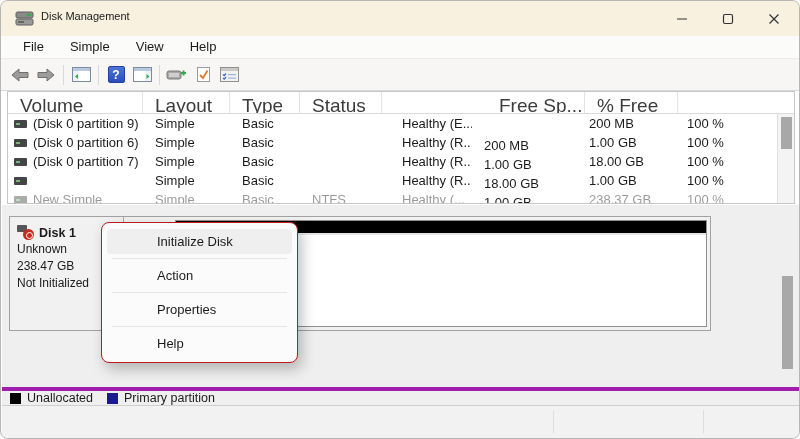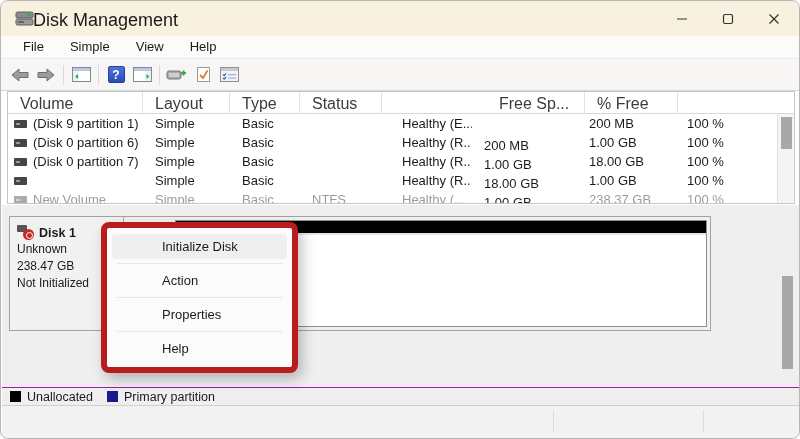--- a/index.html
+++ b/index.html
@@ -9,21 +9,21 @@
   .window {
     position:relative; width:800px; height:439px;
     border:1px solid #b6b6b6; border-radius:8px; overflow:hidden;
     background:#ffffff; box-shadow:0 0 0 1px rgba(0,0,0,0.04);
   }
 
   
   .titlebar { position:absolute; left:0; top:0; width:100%; height:35px;
     background:#f8f1df; display:flex; align-items:center; }
   .app-icon { position:absolute; left:14px; top:9px; width:20px; height:17px; }
-  .title-text { position:absolute; left:32px; top:9px; font-size:18px; color:#1a1a1a; }
+  .title-text { position:absolute; left:40px; top:9px; font-size:11px; color:#1a1a1a; }
   .win-controls { position:absolute; right:2px; top:0; height:35px; display:flex; }
   .win-btn { width:46px; height:35px; display:flex; align-items:center; justify-content:center;
     background:transparent; border:none; cursor:default; color:#333; }
   .win-btn svg { display:block; }
 
   
   .menubar { position:absolute; left:0; top:35px; width:100%; height:23px;
     background:#fbfbfa; border-bottom:1px solid #ebebeb; display:flex; align-items:center; padding-left:12px; }
   .menu-item { font-size:13px; color:#1b1b1b; padding:2px 10px 3px 10px; margin-right:6px; }
 
@@ -34,21 +34,21 @@
     background:transparent; border:none; }
   .tb-sep { width:1px; height:20px; background:#d9d9d9; margin:0 4px; }
   .help-glyph { width:17px; height:17px; background:linear-gradient(#4d74da,#2c4cba);
     border:1px solid #23409f; border-radius:2px; color:#fff; font-size:12px; font-weight:bold;
     display:flex; align-items:center; justify-content:center; }
 
   
   .volume-list { position:absolute; left:6px; top:90px; width:788px; height:113px;
     background:#fff; border:1px solid #c6c6c6; overflow:hidden; }
   .vl-header { display:flex; height:22px; border-bottom:1px solid #dadada; background:#fff; }
-  .vl-hcell { font-size:16px; color:#3c3c3c; padding:3px 4px 0 12px; border-right:1px solid #e3e3e3;
+  .vl-hcell { font-size:19px; color:#3c3c3c; padding:3px 4px 0 12px; border-right:1px solid #e3e3e3;
     white-space:nowrap; overflow:hidden; }
   .vl-row { display:flex; height:19px; align-items:center; }
   .vl-cell { font-size:13px; color:#1b1b1b; padding:0 4px 0 12px; white-space:nowrap; overflow:hidden; }
   .vl-cell.volcell { display:flex; align-items:center; padding-left:6px; }
   .vol-icon { display:inline-block; width:13px; height:8px; background:#454545; border-radius:1px;
     margin-right:6px; position:relative; flex:0 0 13px; }
   .vol-icon::after { content:""; position:absolute; left:2px; top:3px; width:4px; height:2px; background:#7fae7f; }
   .c0{width:135px;} .c1{width:87px;} .c2{width:70px;} .c3{width:90px;}
   .c4{width:82px;} .c5{width:105px;margin-top:44px;} .c6{width:98px;} .c7{width:93px;}
   .clipped { opacity:0.45; }
@@ -69,30 +69,30 @@
   .disk-badge .err::after { content:""; position:absolute; left:3px; top:3px; width:5px; height:5px;
     border-radius:50%; border:1.5px solid #fff; }
   .disk-meta { font-size:12px; color:#1b1b1b; line-height:15px; margin-top:2px; }
   .disk-graph-cell { position:relative; flex:1; padding:3px; }
   .partition-rect { position:relative; width:100%; height:100%; border:1px solid #8f8f8f; background:#fff; }
   .part-band { height:14px; background:#000; border-bottom:2px solid #e6e6e6; }
   .bp-thumb { position:absolute; right:7px; top:71px; width:11px; height:93px; background:#a8a8a8; }
 
   
   .context-menu { position:absolute; left:100px; top:221px; width:197px;
-    background:#fbfbfb; border:6px solid #b91c1c; border-radius:8px;
+    background:#fbfbfb; border:1px solid #b91c1c; border-radius:8px;
     box-shadow:4px 6px 14px rgba(0,0,0,0.25); padding:6px 0; z-index:10; }
   .cm-item { position:relative; height:25px; margin:0 5px; border-radius:4px;
     display:flex; align-items:center; padding-left:50px; font-size:13px; color:#1b1b1b; }
   .cm-item.highlight { background:#efefef; }
   .cm-sep { height:1px; background:#e5e5e5; margin:4px 10px; }
 
   
   .legend { position:absolute; left:1px; top:386px; width:798px; height:18px;
-    background:#efefef; border-top:1px solid #a21caf; display:flex; align-items:center; padding-left:8px; }
+    background:#efefef; border-top:4px solid #a21caf; display:flex; align-items:center; padding-left:8px; }
   .swatch { width:11px; height:11px; margin-right:6px; flex:0 0 11px; }
   .swatch-black { background:#000000; }
   .swatch-navy { background:#1a1a8e; margin-left:14px; }
   .legend-label { font-size:12.5px; color:#1b1b1b; }
   .statusbar { position:absolute; left:1px; top:404px; width:798px; height:34px;
     background:#f2f2f2; border-top:1px solid #cfcfcf; }
   .sb-div { position:absolute; top:4px; bottom:6px; width:1px; background:#dedede; }
 </style>
 </head>
 <body>
@@ -202,21 +202,21 @@
       <div class="vl-hcell c2">Type</div>
       <div class="vl-hcell c4">Status</div>
       <div class="vl-hcell c5">Capacity</div>
       <div class="vl-hcell c6">Free Sp...</div>
       <div class="vl-hcell c7">% Free</div>
     </div>
 
     <div class="vl-row">
       <div class="vl-cell volcell c0">
           <span class="vol-icon"></span>
-          <span>(Disk 9 partition 1)</span>
+          <span>(Disk 0 partition 9)</span>
         </div>
       <div class="vl-cell c1">Simple</div>
       <div class="vl-cell c2">Basic</div>
       <div class="vl-cell c3"></div>
       <div class="vl-cell c4">Healthy (E...</div>
       <div class="vl-cell c5">200 MB</div>
       <div class="vl-cell c6">200 MB</div>
       <div class="vl-cell c7">100 %</div>
     </div>
     <div class="vl-row">
@@ -253,21 +253,21 @@
       <div class="vl-cell c2">Basic</div>
       <div class="vl-cell c3"></div>
       <div class="vl-cell c4">Healthy (R...</div>
       <div class="vl-cell c5">1.00 GB</div>
       <div class="vl-cell c6">1.00 GB</div>
       <div class="vl-cell c7">100 %</div>
     </div>
     <div class="vl-row clipped">
       <div class="vl-cell volcell c0">
           <span class="vol-icon"></span>
-          <span>New Volume</span>
+          <span>New Simple</span>
         </div>
       <div class="vl-cell c1">Simple</div>
       <div class="vl-cell c2">Basic</div>
       <div class="vl-cell c3">NTFS</div>
       <div class="vl-cell c4">Healthy (...</div>
       <div class="vl-cell c5">238.47 GB</div>
       <div class="vl-cell c6">238.37 GB</div>
       <div class="vl-cell c7">100 %</div>
     </div>
 

